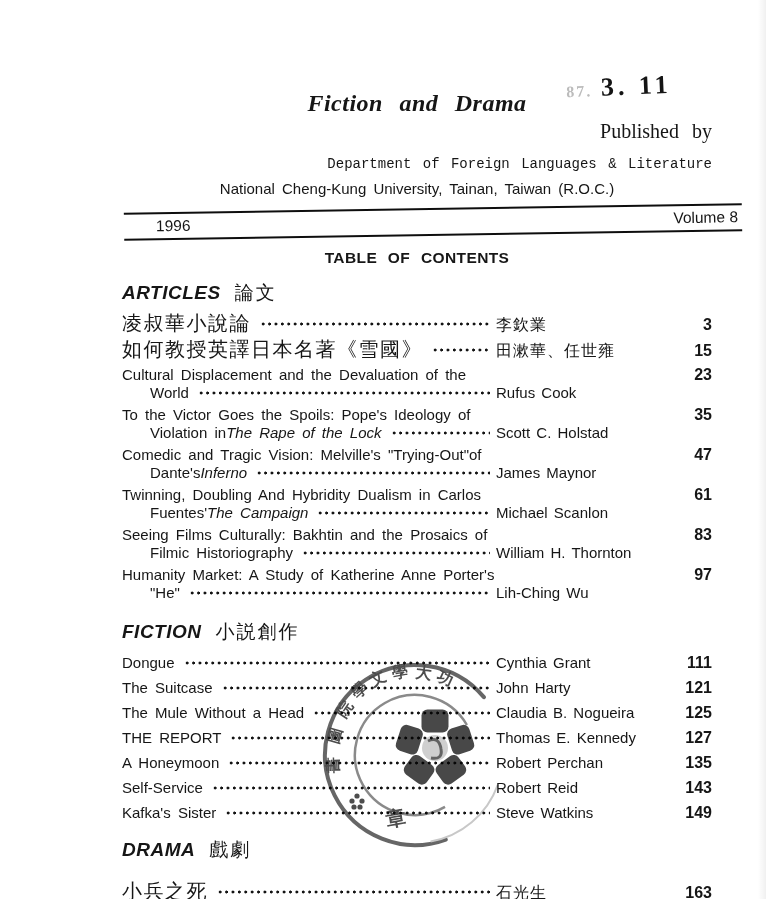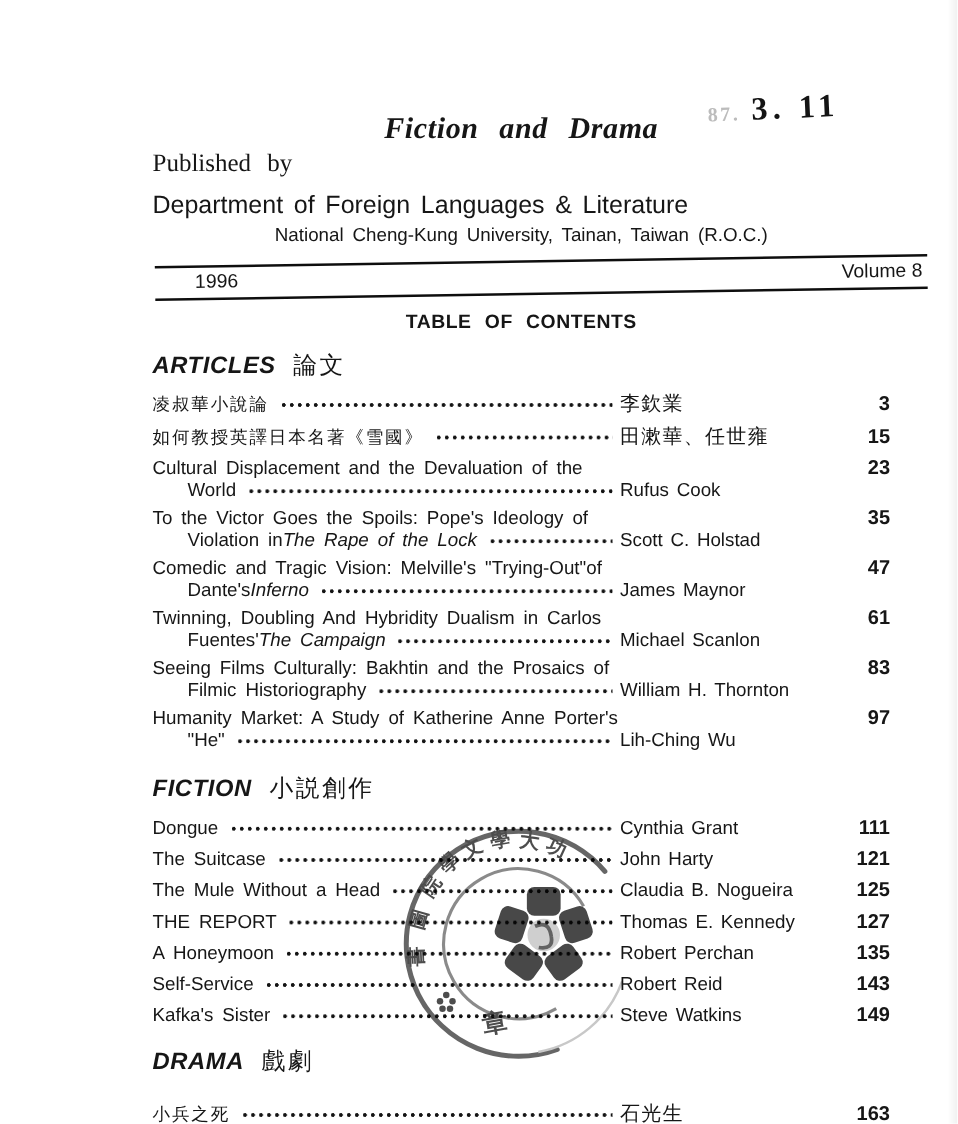--- a/index.html
+++ b/index.html
@@ -17,43 +17,43 @@
 
   
   .date-stamp{position:absolute;left:566px;top:72px;transform:rotate(-2.5deg);white-space:nowrap;}
   .ds-faint{font-family:"Liberation Serif",serif;font-weight:bold;font-size:16px;color:#bcbcbc;letter-spacing:2px;}
   .ds-main{font-family:"Liberation Serif",serif;font-weight:bold;font-size:26px;color:#141414;letter-spacing:4px;margin-left:9px;}
 
   
   .content{position:absolute;left:122px;top:0;width:590px;}
   .journal-title{font-family:"Liberation Serif",serif;font-style:italic;font-weight:bold;
     font-size:24px;text-align:center;word-spacing:10px;letter-spacing:.5px;margin-top:90px;line-height:27px;}
-  .published-by{font-family:"Liberation Serif",serif;font-size:20px;text-align:left;
+  .published-by{font-family:"Liberation Serif",serif;font-size:20px;text-align:right;
     word-spacing:8px;margin-top:3px;line-height:22px;}
-  .dept-line{font-size:20px;text-align:left;word-spacing:3px;margin-top:13px;line-height:18px;}
+  .dept-line{font-size:14px;text-align:right;word-spacing:3px;margin-top:13px;line-height:18px;font-family:Liberation Mono, monospace;}
   .univ-line{font-size:15px;text-align:center;word-spacing:3px;margin-top:7px;line-height:18px;}
 
   .vol-band{margin-top:10px;margin-left:2px;width:618px;height:28px;
     transform:rotate(-0.9deg);transform-origin:center;
     border-top:2px solid #0e0e0e;border-bottom:2px solid #0e0e0e;
     display:flex;align-items:center;justify-content:space-between;
     padding:0 4px 0 32px;box-sizing:border-box;}
   .vol-band .year,.vol-band .volume{font-size:15.5px;}
 
   .toc-title{text-align:center;font-weight:bold;font-size:15.5px;margin-top:13px;
     word-spacing:6px;letter-spacing:.4px;line-height:18px;}
 
   
   .sec-head{display:flex;align-items:baseline;gap:14px;margin-top:14px;margin-bottom:9px;line-height:24px;}
   .sec-en{font-style:italic;font-weight:bold;font-size:19px;letter-spacing:.5px;}
   .sec-zh{font-weight:normal;font-size:19px;letter-spacing:2px;}
 
   .row{display:flex;align-items:baseline;line-height:19px;margin-bottom:6px;font-size:15px;word-spacing:3px;}
   .row .t{white-space:nowrap;}
-  .cjk{font-size:14px;letter-spacing:1.5px;word-spacing:0;font-family:Liberation Serif, serif;}
+  .cjk{font-size:20px;letter-spacing:1.5px;word-spacing:0;}
   .dots{flex:1 1 auto;align-self:center;height:6px;margin:0 6px 0 9px;
     background-image:radial-gradient(circle at 3px 3px,#131313 1.35px,rgba(0,0,0,0) 1.7px);
     background-size:6.4px 6px;background-repeat:repeat-x;}
   .author{flex:0 0 172px;white-space:nowrap;font-size:15px;word-spacing:2px;}
   .author.cjk-a{font-size:16px;letter-spacing:1px;}
   .pagenum{flex:0 0 44px;text-align:right;font-weight:bold;font-size:16px;}
   .pagesp{flex:0 0 44px;}
   .sp{flex:1 1 auto;}
 
   .drow{margin-bottom:4px;}

